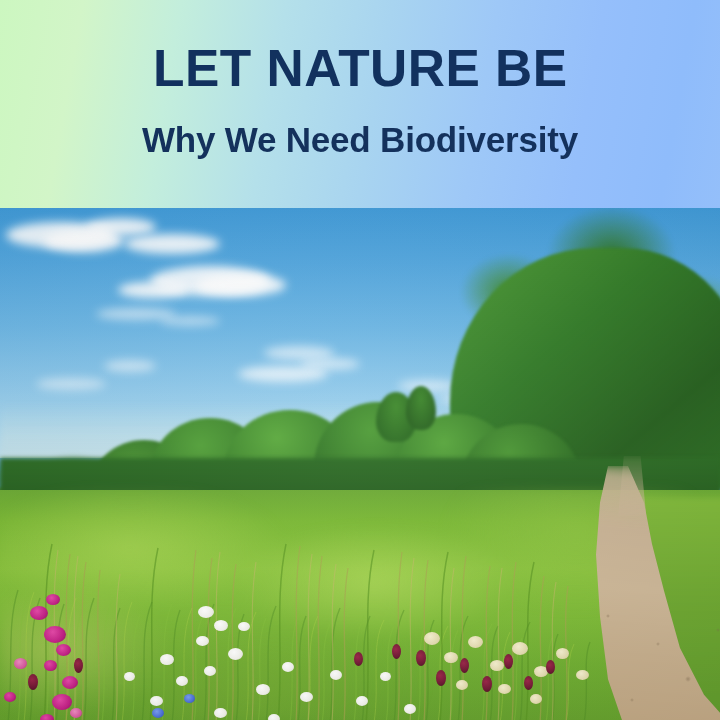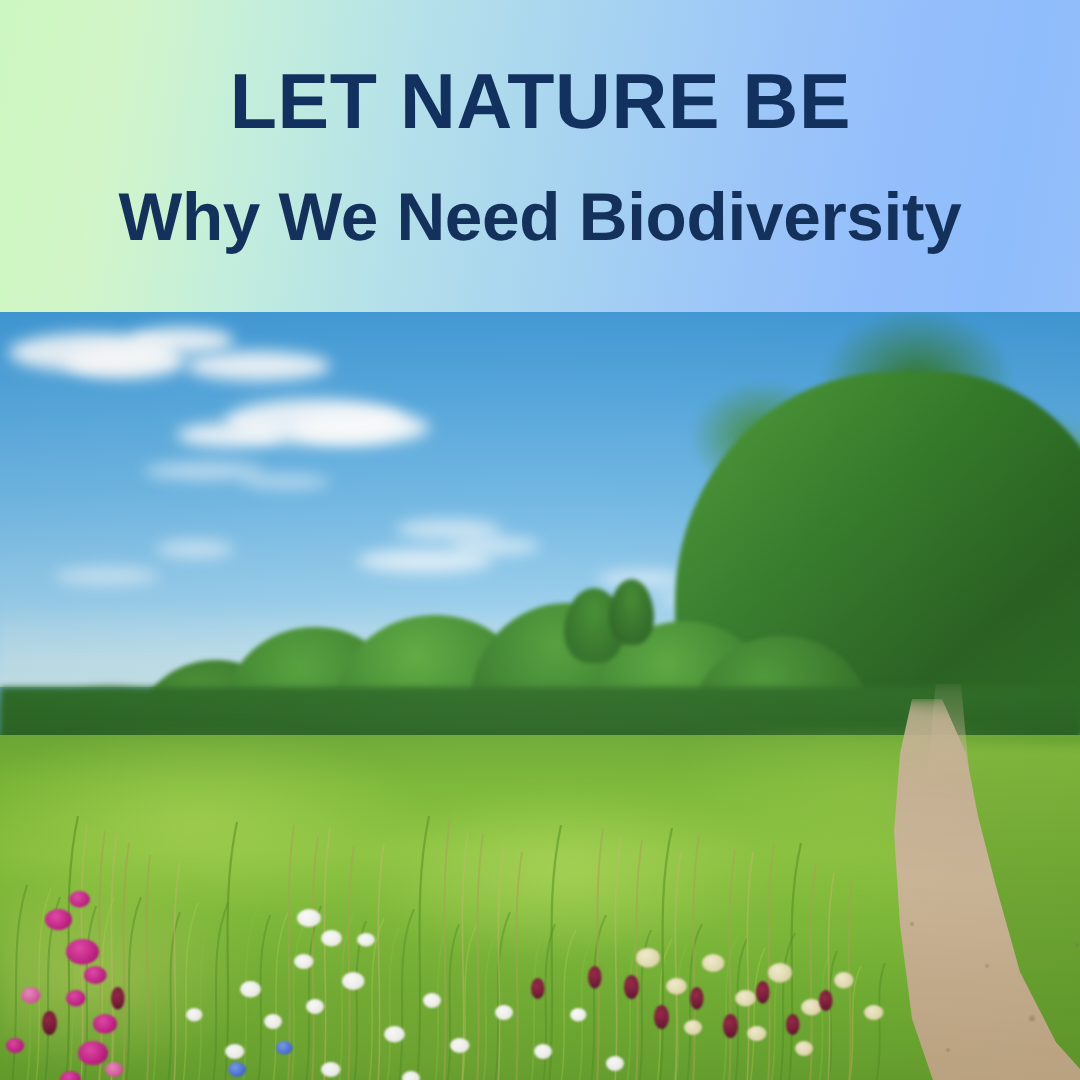--- a/index.html
+++ b/index.html
@@ -64,21 +64,21 @@
     white-space: nowrap;
     transform: scaleX(0.99);
   }
 
   #subheadline {
     margin: 16px;
     padding: 0;
     color: #14315c;
     font-family: "Liberation Sans", sans-serif;
     font-weight: 700;
-    font-size: 45px;
+    font-size: 35px;
     line-height: 1;
     letter-spacing: -0.2px;
     margin-top: 28px;
     white-space: nowrap;
   }
 
   
   #photo {
     position: absolute;
     left: 0;

